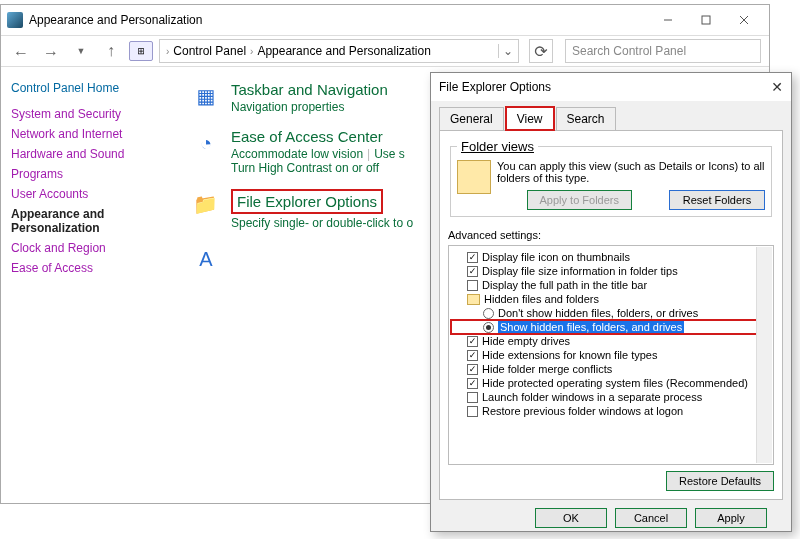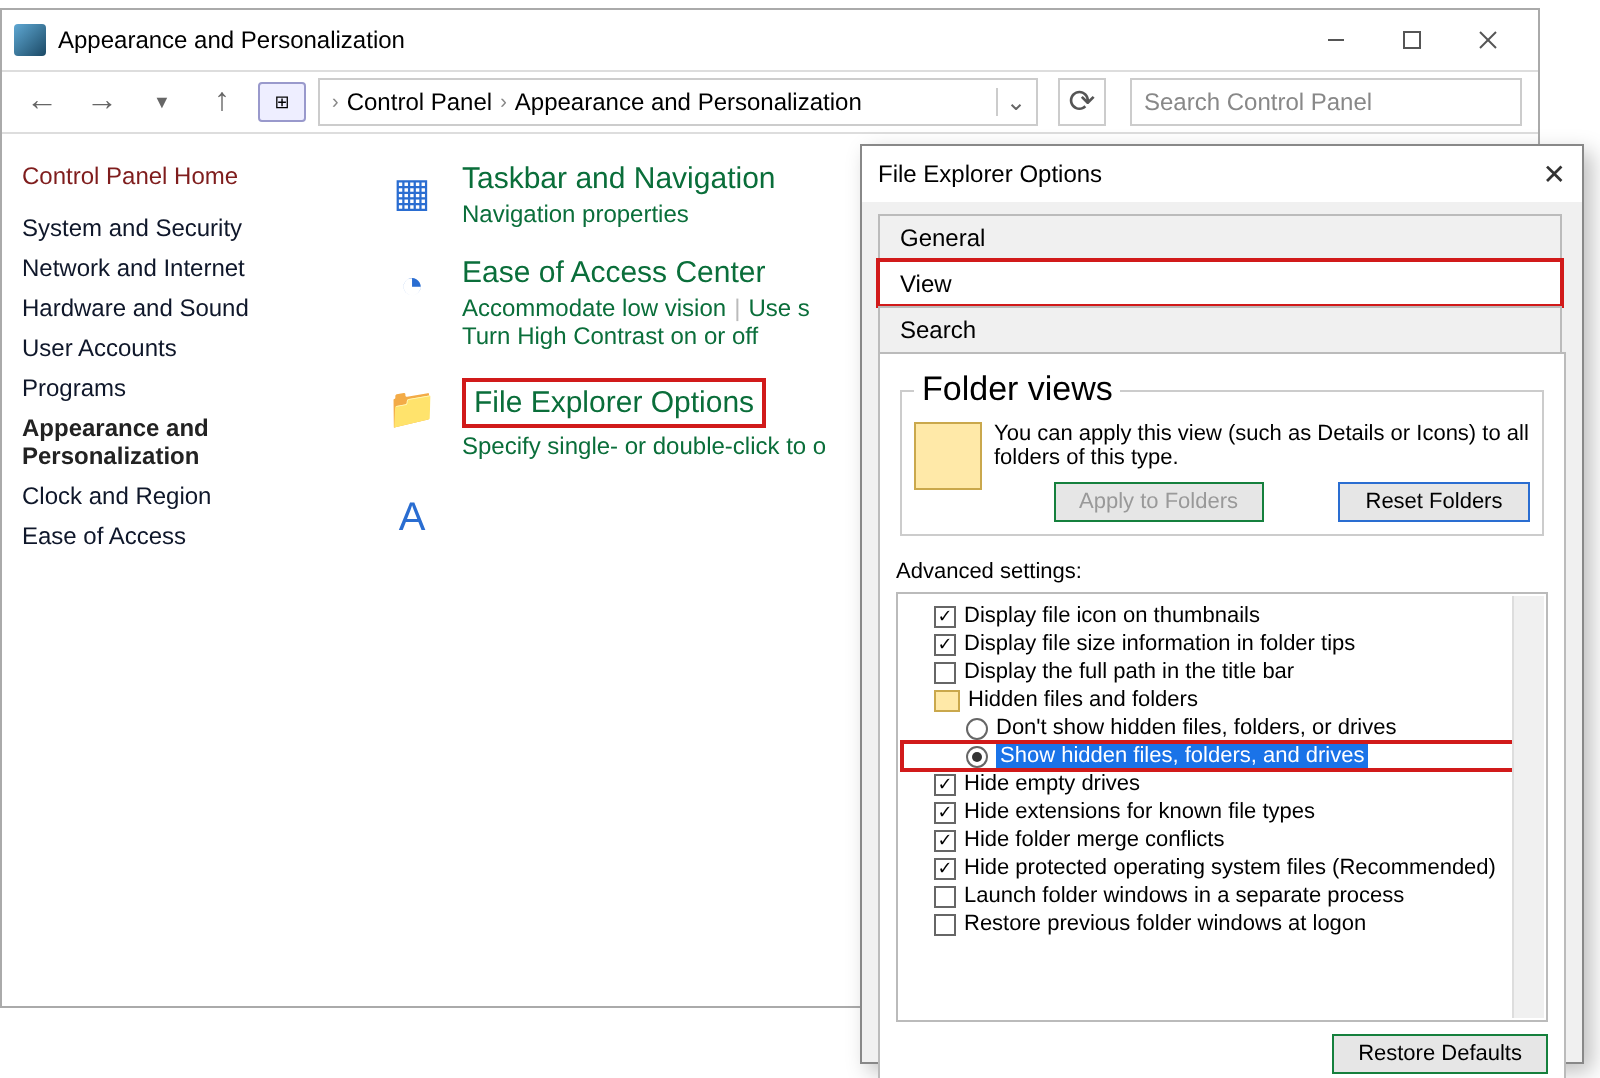--- a/index.html
+++ b/index.html
@@ -14,41 +14,41 @@
 .nav-bar { height: 32px; border-top: 1px solid #ddd; border-bottom: 1px solid #ddd; display: flex; align-items: center; padding: 0 8px; gap: 6px; }
 .nav-arrow { width: 24px; height: 24px; display: flex; align-items: center; justify-content: center; color: #666; }
 .toolbar-icon { width: 24px; height: 20px; display:flex; align-items:center; justify-content:center; background:#eef; border:1px solid #99c; border-radius:2px; font-size:9px; }
 .breadcrumb { flex: 1; height: 24px; border: 1px solid #ccc; display: flex; align-items: center; padding: 0 6px; font-size: 12px; gap: 4px; background: #fff; }
 .bc-sep { color: #888; font-size: 10px; }
 .bc-drop { width: 14px; text-align:center; color:#666; border-left:1px solid #ccc; padding-left:4px; margin-left:auto; }
 .refresh { width: 24px; height: 24px; border:1px solid #ccc; display:flex;align-items:center;justify-content:center; color:#555; margin-left:4px; }
 .search-box { width: 196px; height: 24px; border: 1px solid #ccc; margin-left: 6px; font-size: 12px; color: #888; padding: 0 6px; display:flex; align-items:center; }
 .body-row { display: flex; height: calc(100% - 62px); }
 .sidebar { width: 180px; padding: 14px 10px; font-size: 12px; }
-.sidebar .head { color: #7f1d1d; margin-bottom: 12px; }
-.sidebar .item { color: #0f172a; margin: 6px 0; cursor: pointer; }
+.sidebar .head { color: #0369a1; margin-bottom: 12px; }
+.sidebar .item { color: #a21caf; margin: 6px 0; cursor: pointer; }
 .sidebar .item.active { color: #222; font-weight: 600; }
 .content { flex: 1; padding: 14px 10px; font-size: 12px; }
 .cat-row { display: flex; gap: 10px; margin-bottom: 14px; }
 .cat-icon { width: 30px; height: 30px; display:flex;align-items:center;justify-content:center; }
 .cat-body h3 { margin: 0; font-size: 15px; font-weight: 400; color: #0a6e3a; }
 .cat-body .links { color: #0a6e3a; font-size: 12px; margin-top: 2px; }
 .cat-body .links span { display:inline-block; }
 .link-sep { color: #bbb; margin: 0 4px; }
 .red-box { border: 2px solid #d11a1a; padding: 2px 4px; display: inline-block; }
 .dialog { left: 430px; top: 72px; width: 362px; height: 460px; background: #f0f0f0; border: 1px solid #888; box-shadow: 4px 4px 10px rgba(0,0,0,0.25); }
 .dlg-title { height: 28px; display:flex; align-items:center; padding: 0 8px; background:#fff; font-size:12px; }
 .dlg-close { margin-left:auto; font-size:14px; color:#333; }
-.tabs { display:flex; padding: 6px 8px 0 8px; font-size:12px;flex-direction:column; }
+.tabs { display:flex; padding: 6px 8px 0 8px; font-size:12px; }
 .tab { padding: 4px 10px; border:1px solid #bbb; border-bottom:none; background:#f0f0f0; margin-right:2px; }
 .tab.active { background:#fff; }
 .tab.red { outline: 2px solid #d11a1a; outline-offset: -1px; }
 .tab-panel { margin: 0 8px 8px 8px; border:1px solid #bbb; background:#fff; padding:8px; height: 370px; display:flex; flex-direction:column; font-size:11px; }
 .group { border:1px solid #ccc; padding:6px; margin-bottom:8px; }
-.group legend { font-size:17px; padding:0 4px; }
+.group legend { font-size:13px; padding:0 4px;text-decoration:underline; }
 .fv-row { display:flex; gap:6px; align-items:flex-start; }
 .fv-icon { width: 34px; height:34px; background:#ffe9a8; border:1px solid #caa84c; }
 .fv-btns { display:flex; gap:10px; margin-top:6px; justify-content:flex-end; }
 .wbtn { border:1px solid #15803d; background:#e6e6e6; font-size:11px; padding:3px 12px; min-width:96px; text-align:center; }
 .wbtn.disabled { color:#999; }
 .wbtn.blue { border:1px solid #2a6dd1;margin-left:27px; }
 .adv-label { margin: 4px 0; }
 .tree { border:1px solid #bbb; flex:1; overflow:auto; padding:4px 2px; background:#fff; }
 .tnode { display:flex; align-items:center; gap:4px; padding:1px 0; white-space:nowrap; }
 .indent1 { padding-left: 16px; }
@@ -108,22 +108,22 @@
       <span>Search Control Panel</span>
     </div>
   </div>
   <div class="body-row">
     <div class="sidebar">
       <div class="head">Control Panel Home</div>
       <div id="sidebar-items">
           <div class="item">System and Security</div>
           <div class="item">Network and Internet</div>
           <div class="item">Hardware and Sound</div>
+          <div class="item">Programs</div>
           <div class="item">User Accounts</div>
-          <div class="item">Programs</div>
           <div class="item active">Appearance and Personalization</div>
           <div class="item">Clock and Region</div>
           <div class="item">Ease of Access</div>
         </div>
     </div>
     <div class="content" id="categories">
         <div class="cat-row">
           <div class="cat-icon" style="font-size: 20px; color: rgb(42, 109, 209);">▦</div>
           <div class="cat-body">
             <h3>Taskbar and Navigation</h3>

